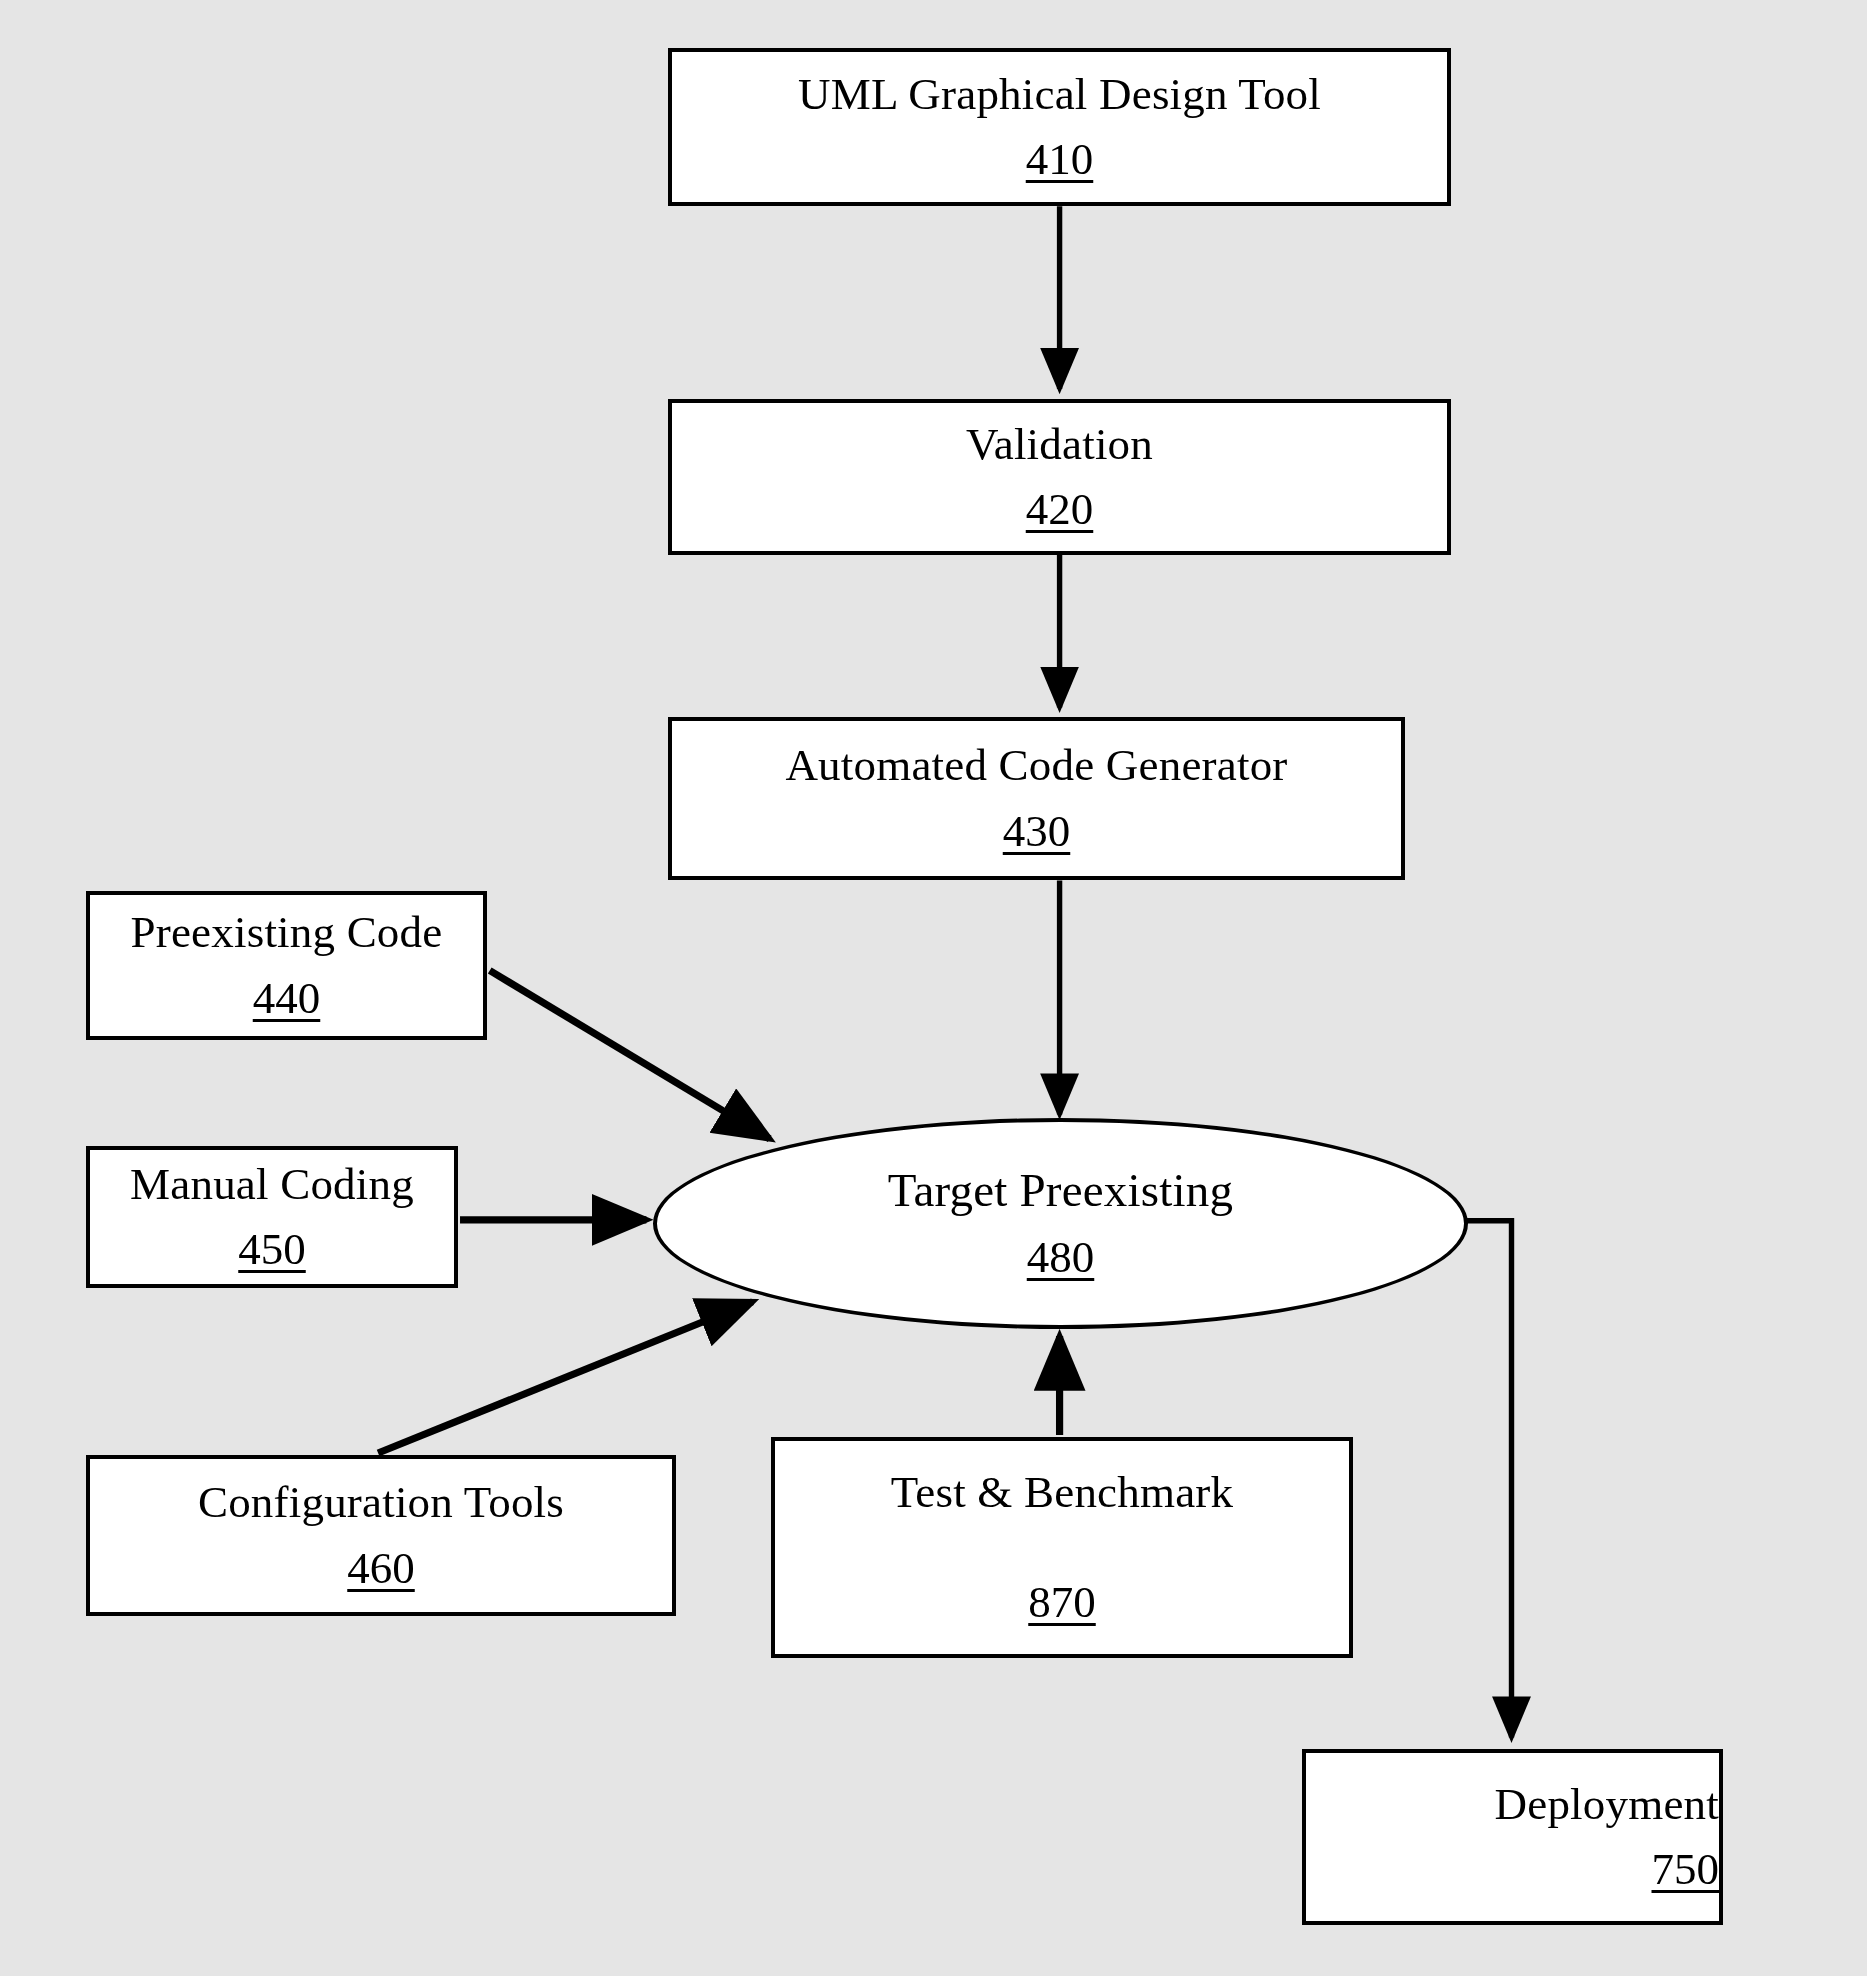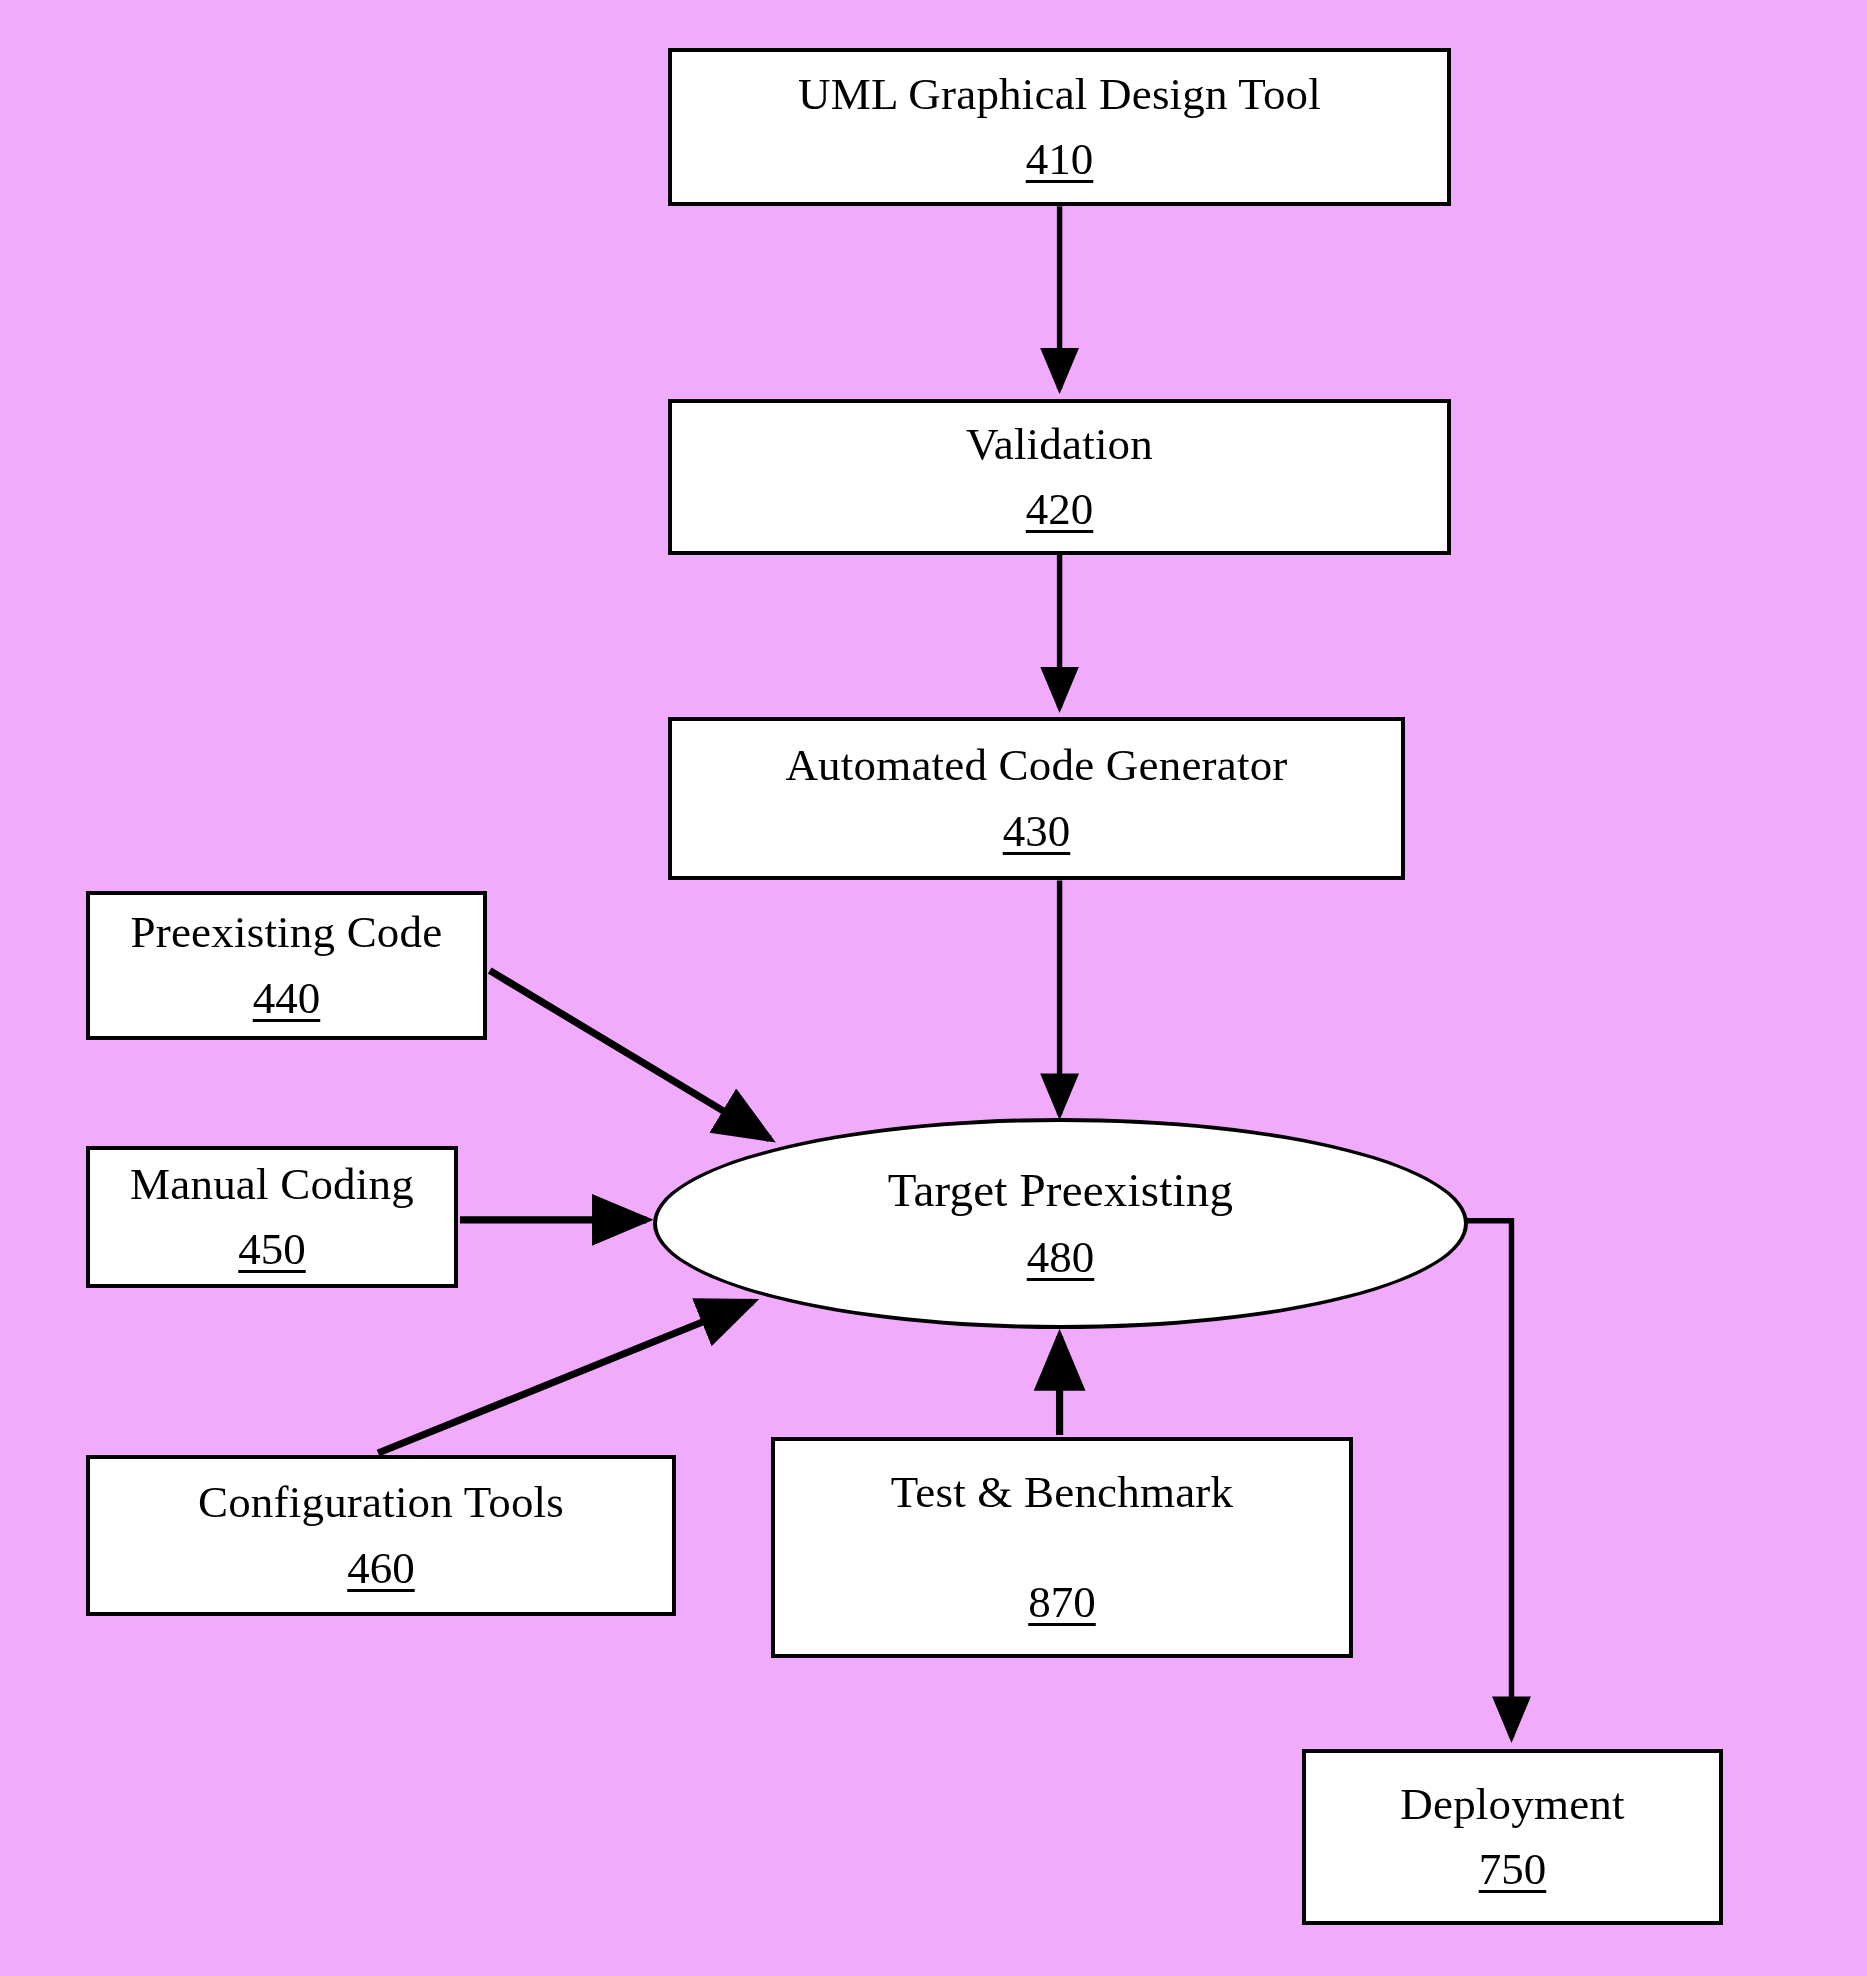--- a/index.html
+++ b/index.html
@@ -5,21 +5,21 @@
 <style>
   html, body {
     margin: 0;
     padding: 0;
     background: #ffffff;
   }
   #figure-root {
     position: relative;
     width: 1868px;
     height: 1977px;
-    background: #f0abfc;
+    background: #e5e5e5;
     font-family: "Liberation Serif", "DejaVu Serif", serif;
     overflow: hidden;
   }
   #edge-layer {
     position: absolute;
     left: 0;
     top: 0;
     width: 1868px;
     height: 1977px;
     pointer-events: none;
@@ -58,21 +58,21 @@
   }
   
   #node-410 { left: 668px;  top: 48px;   width: 783px; height: 158px; }
   #node-420 { left: 668px;  top: 399px;  width: 783px; height: 156px; }
   #node-430 { left: 668px;  top: 717px;  width: 737px; height: 163px; }
   #node-440 { left: 86px;   top: 891px;  width: 401px; height: 149px; }
   #node-450 { left: 86px;   top: 1146px; width: 372px; height: 142px; }
   #node-460 { left: 86px;   top: 1455px; width: 590px; height: 161px; }
   #node-470 { left: 771px;  top: 1437px; width: 582px; height: 221px; gap: 44px; }
   #node-480 { left: 653px;  top: 1118px; width: 815px; height: 211px; }
-  #node-490 { left: 1302px; top: 1749px; width: 421px; height: 176px; }
+  #node-490 { left: 1302px; top: 1749px; width: 421px; height: 176px; align-items: flex-end; }
   #node-480 .node-label { font-size: 47px; }
 </style>
 </head>
 <body>
 
 <div id="figure-root">
 
   <svg id="edge-layer" viewBox="0 0 2075 2196">
     <defs>
       <marker id="arrowhead" markerWidth="9" markerHeight="9" refX="7.6" refY="3.6" orient="auto" markerUnits="strokeWidth">

